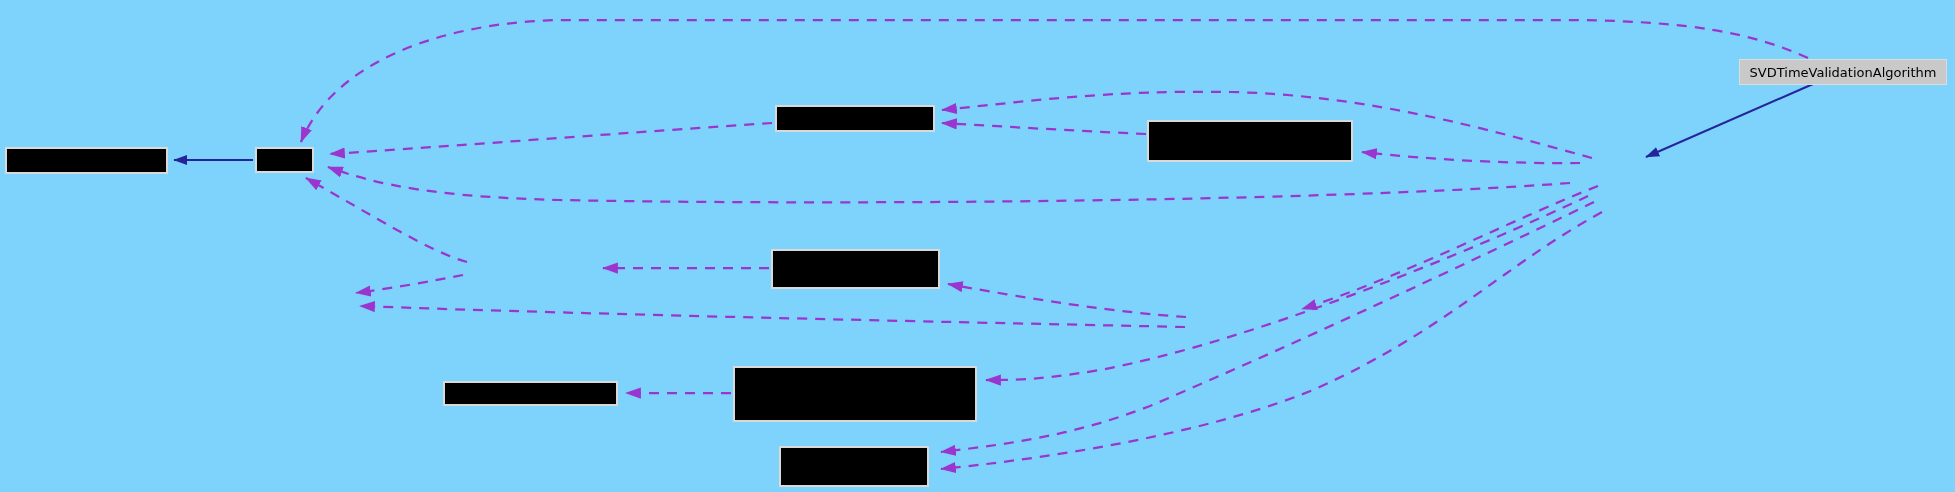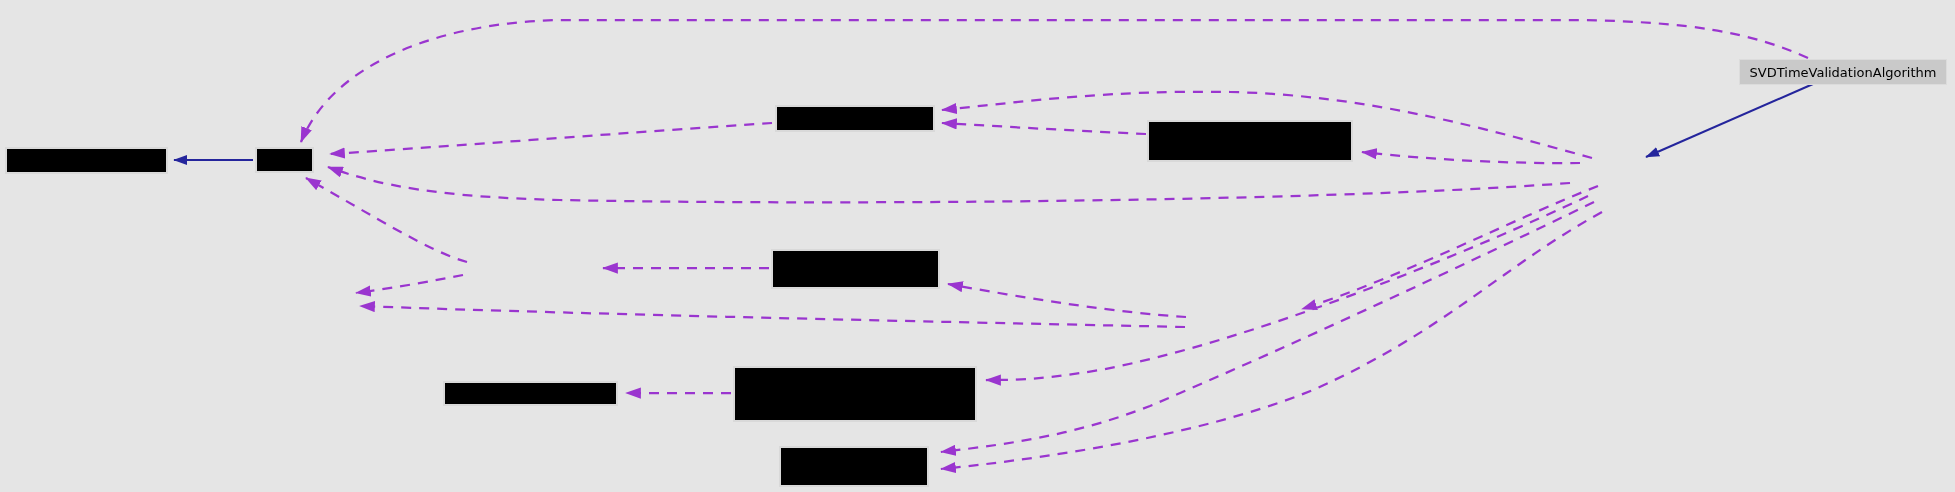--- a/index.html
+++ b/index.html
@@ -6,21 +6,21 @@
   #stage{position:relative;width:1955px;height:492px;background:#000;overflow:hidden;
          font-family:"DejaVu Sans","Liberation Sans",sans-serif;}
   #edge-layer{position:absolute;left:0;top:0;width:1955px;height:492px;}
   .node{position:absolute;box-sizing:border-box;background:#000;border:2px solid #d9d9d9;}
   .hl-node{position:absolute;box-sizing:border-box;display:flex;align-items:center;justify-content:center;
            font-size:13px;line-height:1;white-space:nowrap;}
 </style>
 </head>
 <body>
 
-<div id="stage" style="background: #e5e5e5;">
+<div id="stage" style="background: #7dd3fc;">
   <svg id="edge-layer" viewBox="0 0 1955 492" xmlns="http://www.w3.org/2000/svg">
       <defs>
         <marker id="arrow-dashed" viewBox="0 0 7 5" markerWidth="7" markerHeight="5" refX="6.6" refY="2.5" orient="auto" markerUnits="strokeWidth">
           <path d="M0,0 L7,2.5 L0,5 Z" fill="#9a35cf"></path>
         </marker>
         <marker id="arrow-solid" viewBox="0 0 7 5" markerWidth="7" markerHeight="5" refX="6.6" refY="2.5" orient="auto" markerUnits="strokeWidth">
           <path d="M0,0 L7,2.5 L0,5 Z" fill="#24259c"></path>
         </marker>
       </defs>
       <path d="M 253 160 L 174 160" fill="none" stroke="#24259c" stroke-width="2" marker-end="url(#arrow-solid)"></path>

